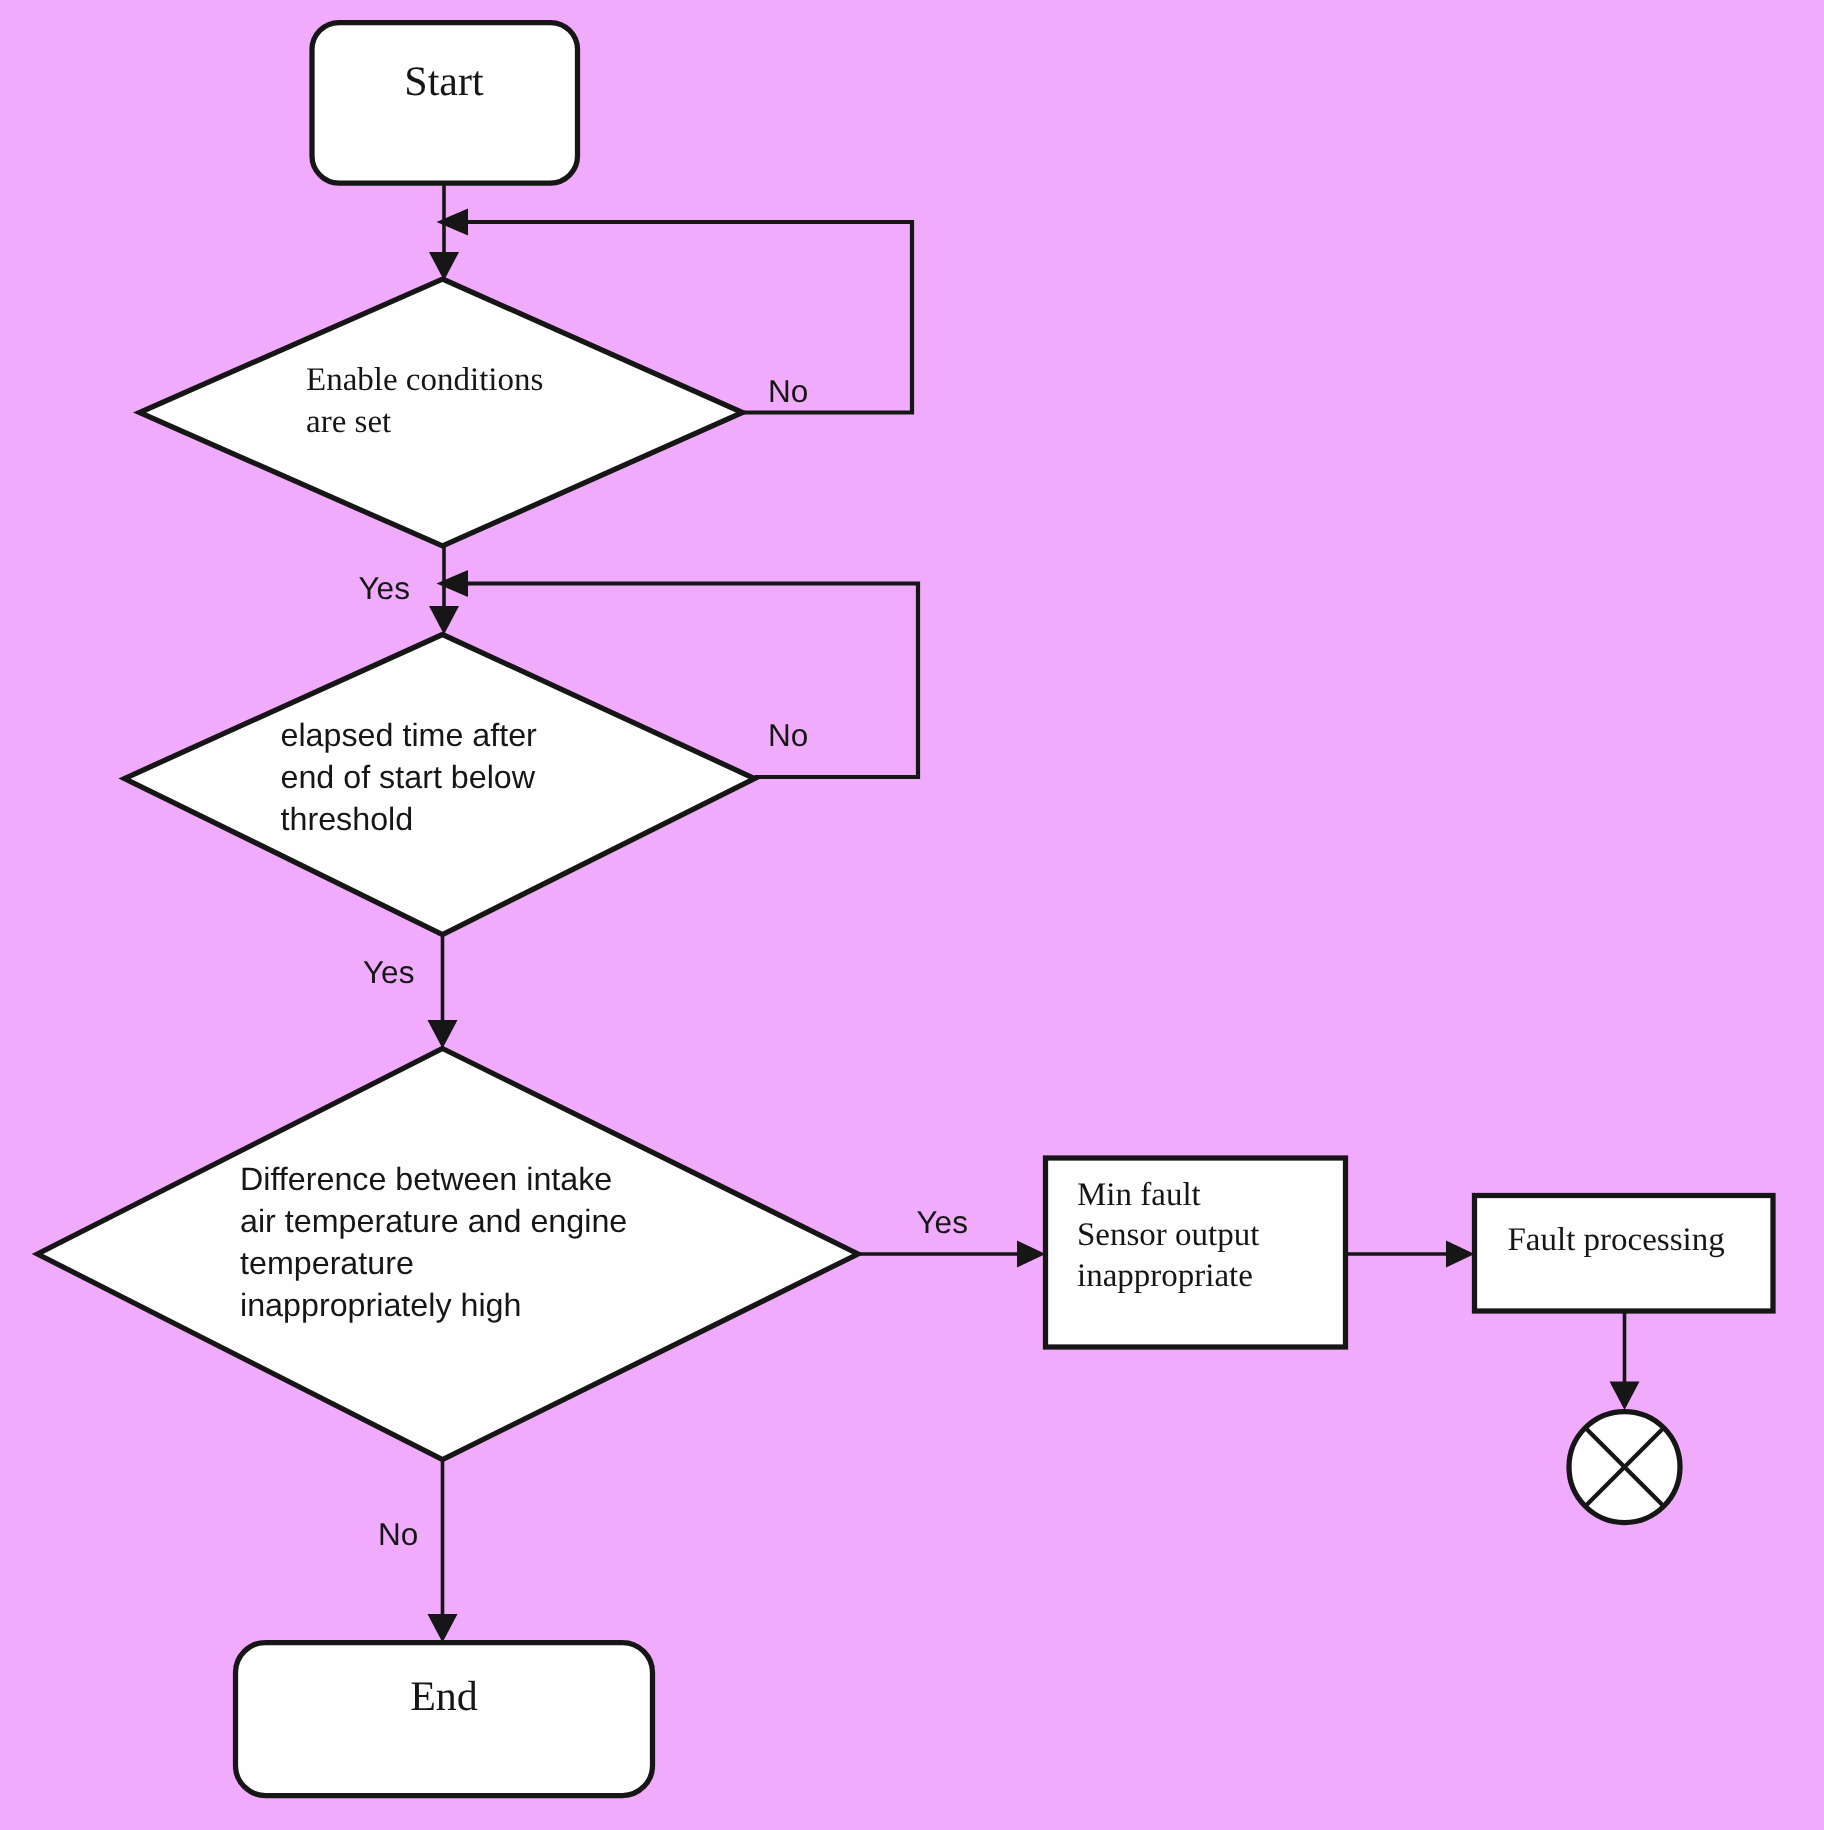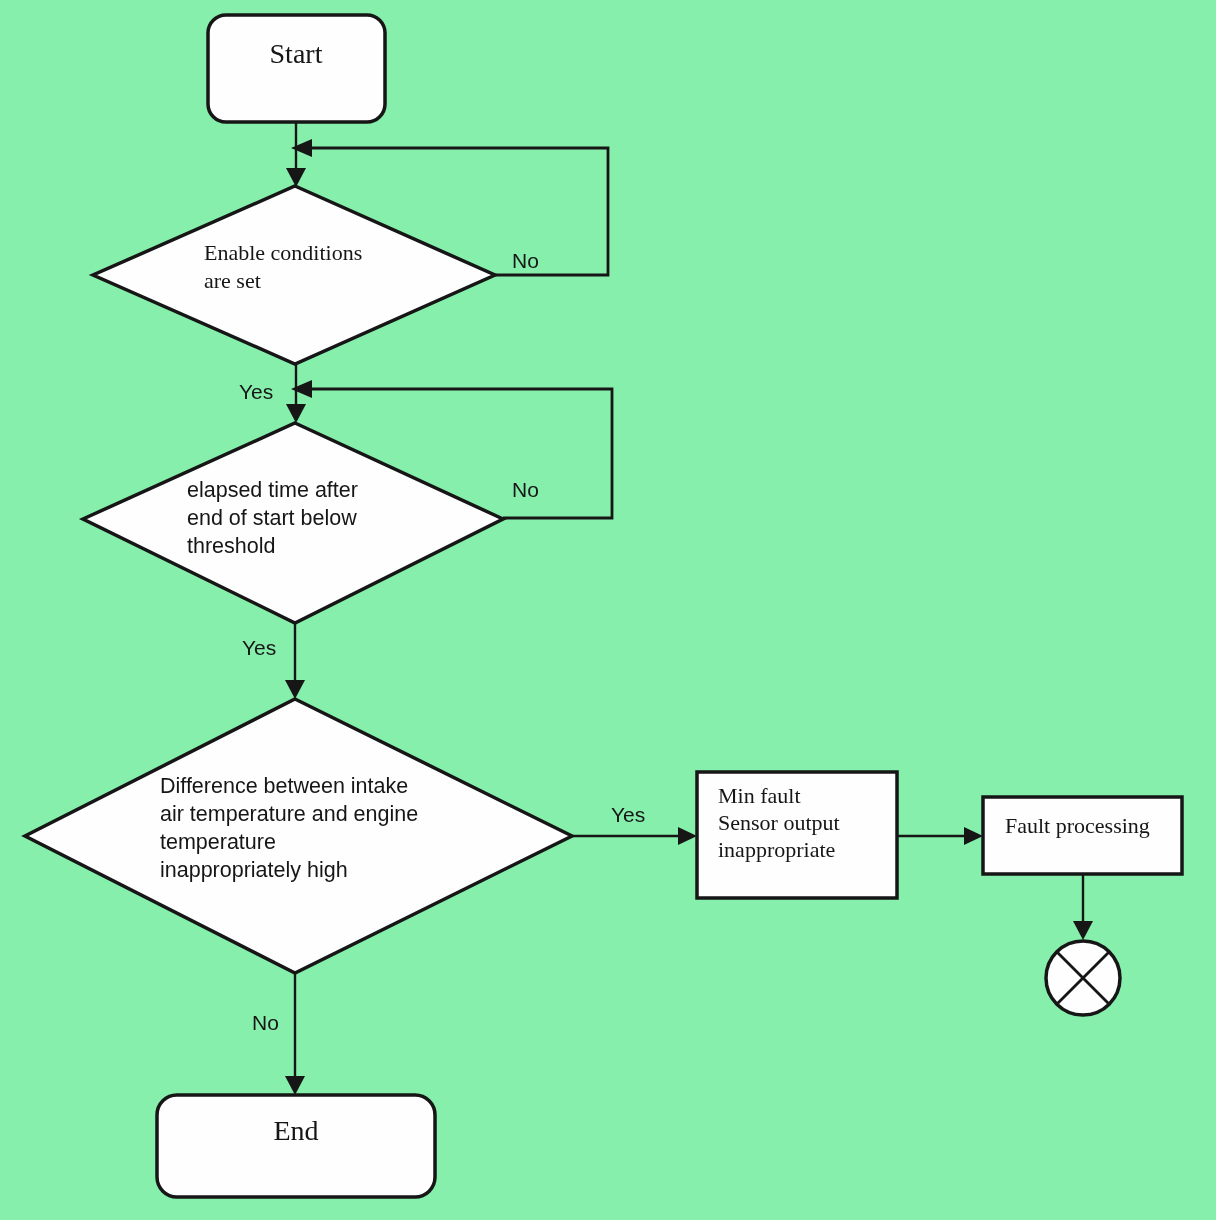--- a/index.html
+++ b/index.html
@@ -4,21 +4,21 @@
 <style>
   html, body {
     margin: 0;
     padding: 0;
     background: #ffffff;
   }
   .page {
     position: relative;
     width: 1216px;
     height: 1220px;
-    background: #86efac;
+    background: #f0abfc;
     font-family: "Liberation Sans", sans-serif;
   }
   svg { display: block; }
   .shape {
     fill: #fefefe;
     stroke: #161616;
   }
   .thick { stroke-width: 3.5px; }
   .edge {
     fill: none;

